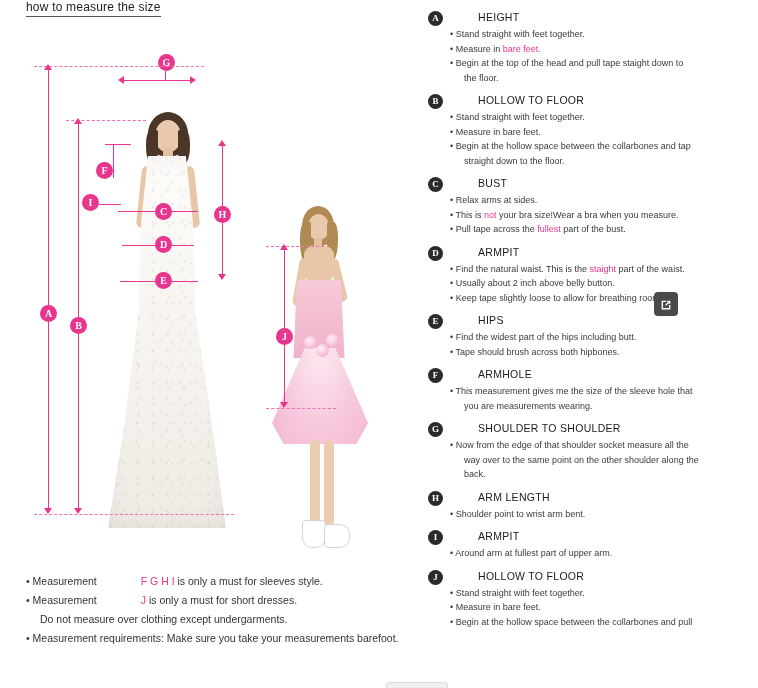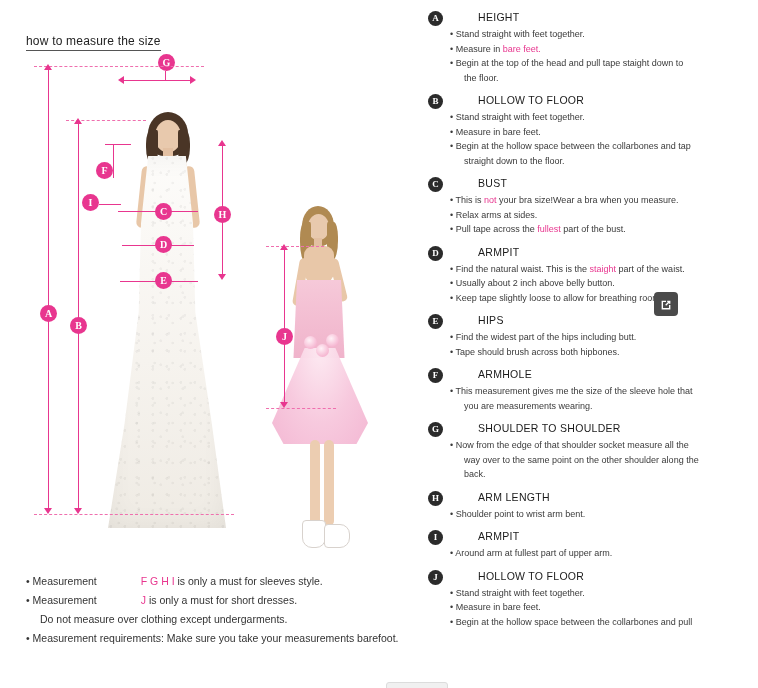--- a/index.html
+++ b/index.html
@@ -25,21 +25,20 @@
   
   .header-title {
     position: absolute;
     left: 26px;
     top: 0px;
     font-size: 12px;
     color: #222;
     border-bottom: 1px solid #555;
     padding-bottom: 2px;
     letter-spacing: 0.2px;
-    margin-top: 34px;
   }
 
   
   .left-panel {
     position: absolute;
     left: 0px;
     top: 18px;
     width: 420px;
     height: 545px;
   }
@@ -434,22 +433,22 @@
         <div>• Measure in bare feet.</div>
         <div>• Begin at the hollow space between  the collarbones and tap</div>
         <div class="cont">straight down to the floor.</div>
       </div>
     </div>
 
     <div class="item">
       <div class="item-badge">C</div>
       <div class="item-title">BUST</div>
       <div class="item-lines">
+        <div>• Relax arms at sides.</div>
         <div>• This is <span class="em-pink">not</span> your bra size!Wear a bra when you measure.</div>
-        <div>• Relax arms at sides.</div>
         <div>• Pull tape across the <span class="em-pink">fullest</span> part of the bust.</div>
       </div>
     </div>
 
     <div class="item">
       <div class="item-badge">D</div>
       <div class="item-title">ARMPIT</div>
       <div class="item-lines">
         <div>• Find the natural waist. This is the <span class="em-pink">staight</span> part of the waist.</div>
         <div>• Usually about 2 inch above belly button.</div>

